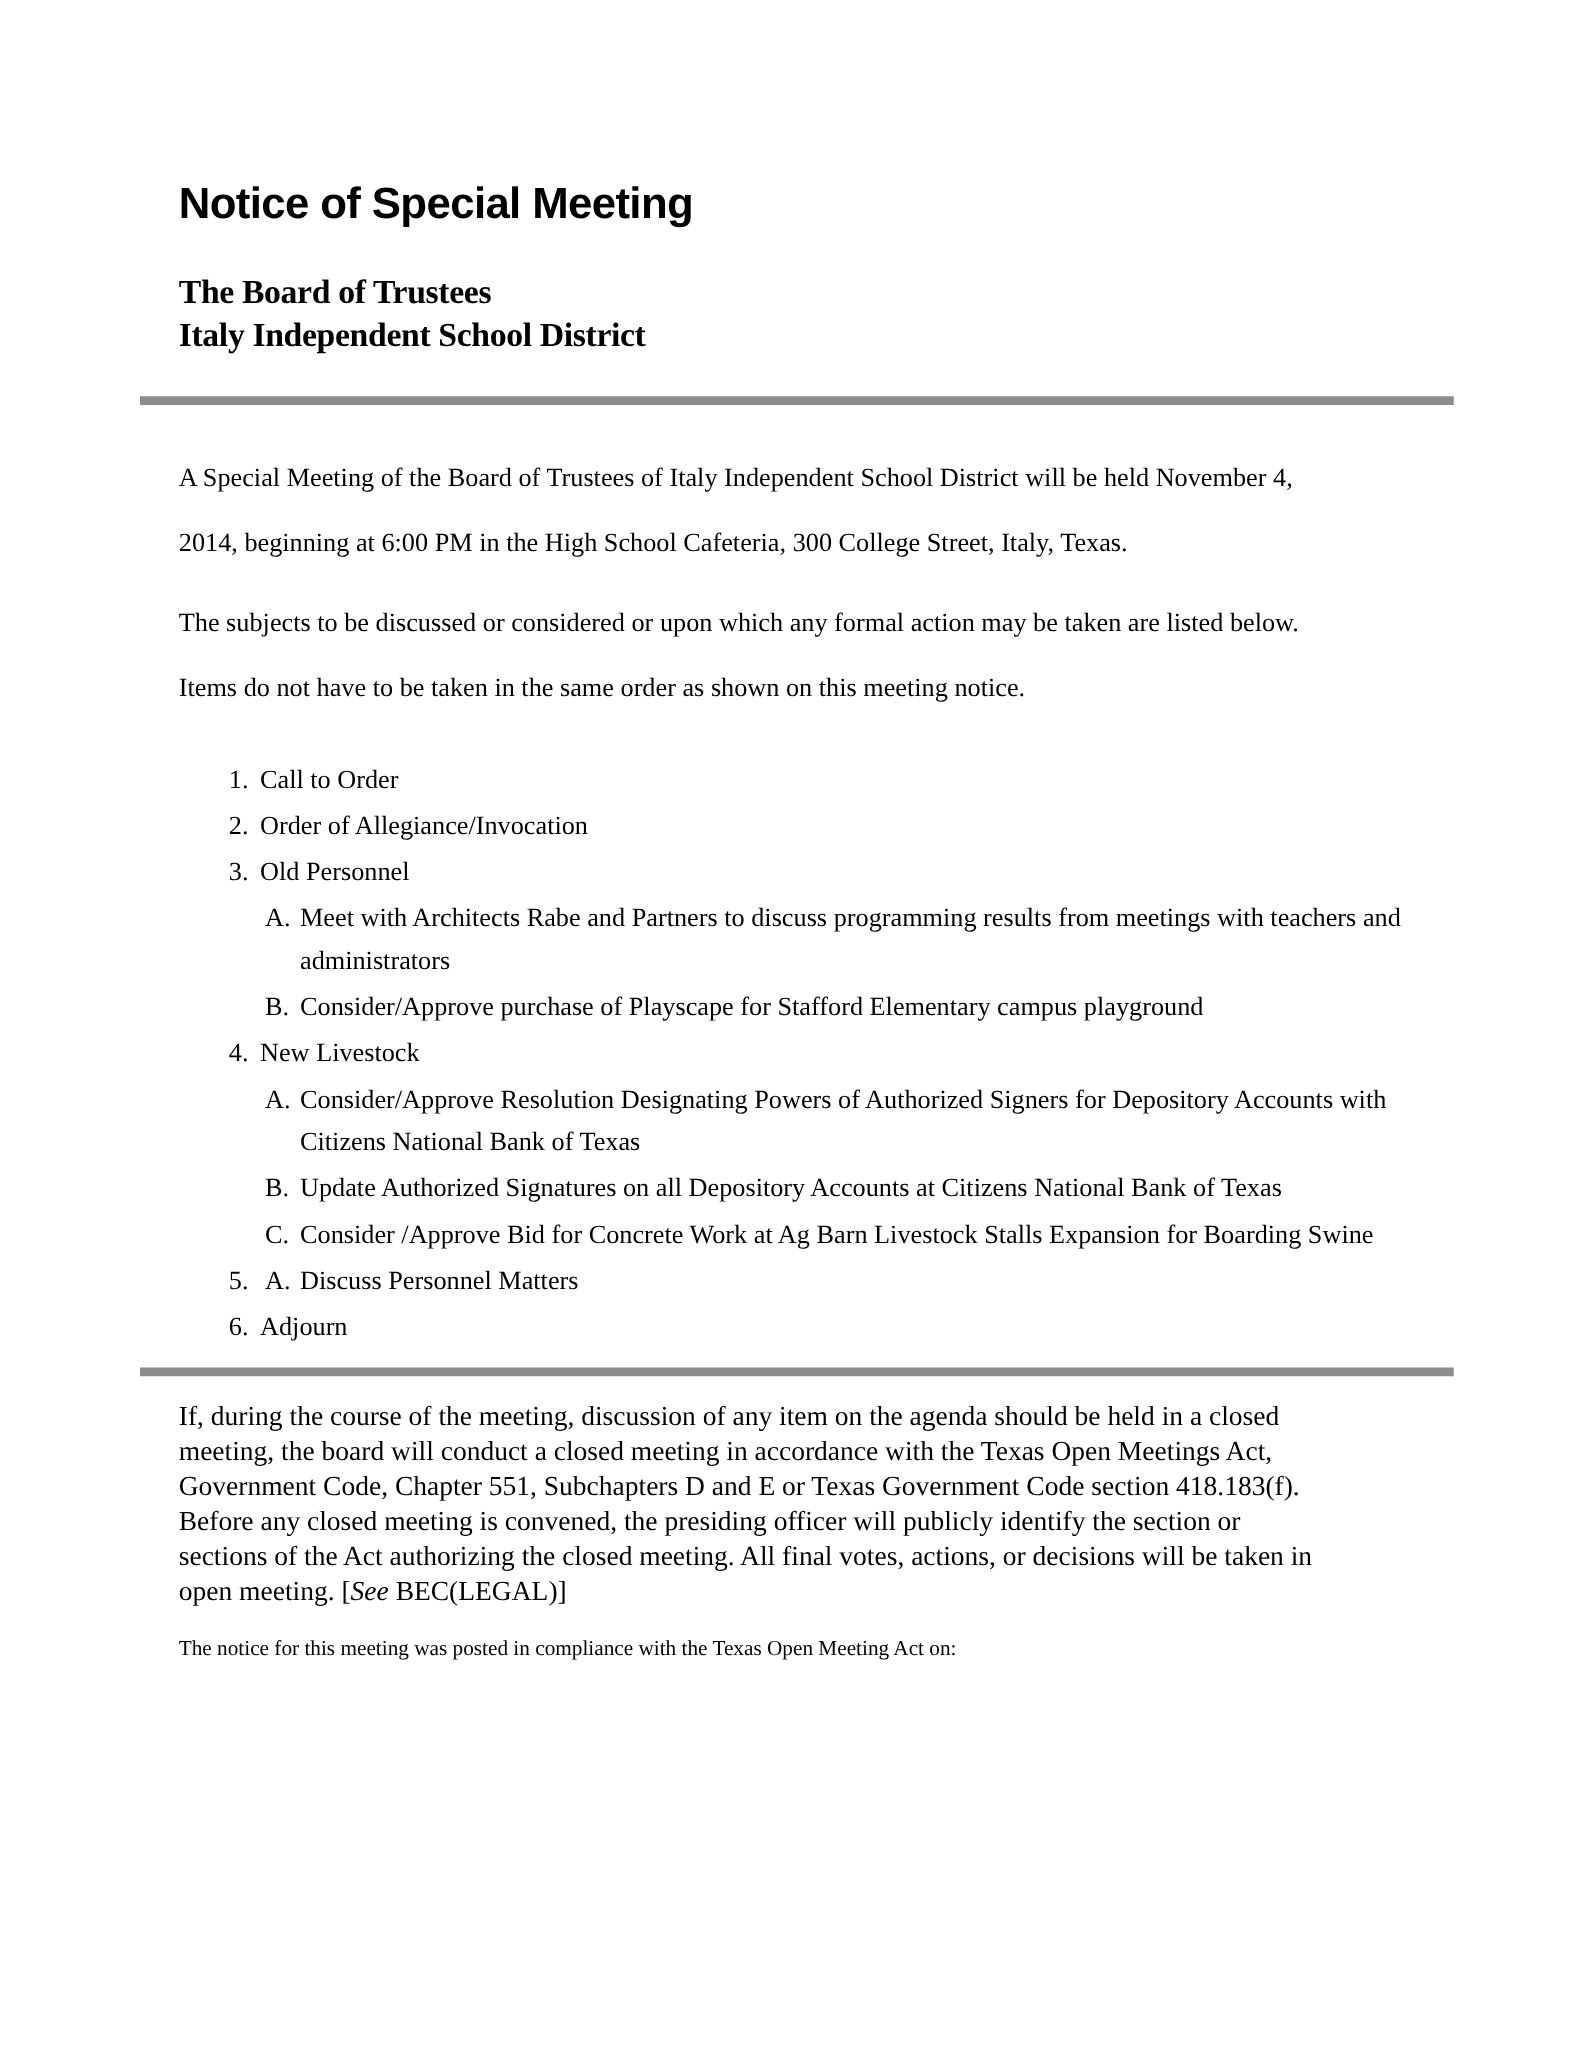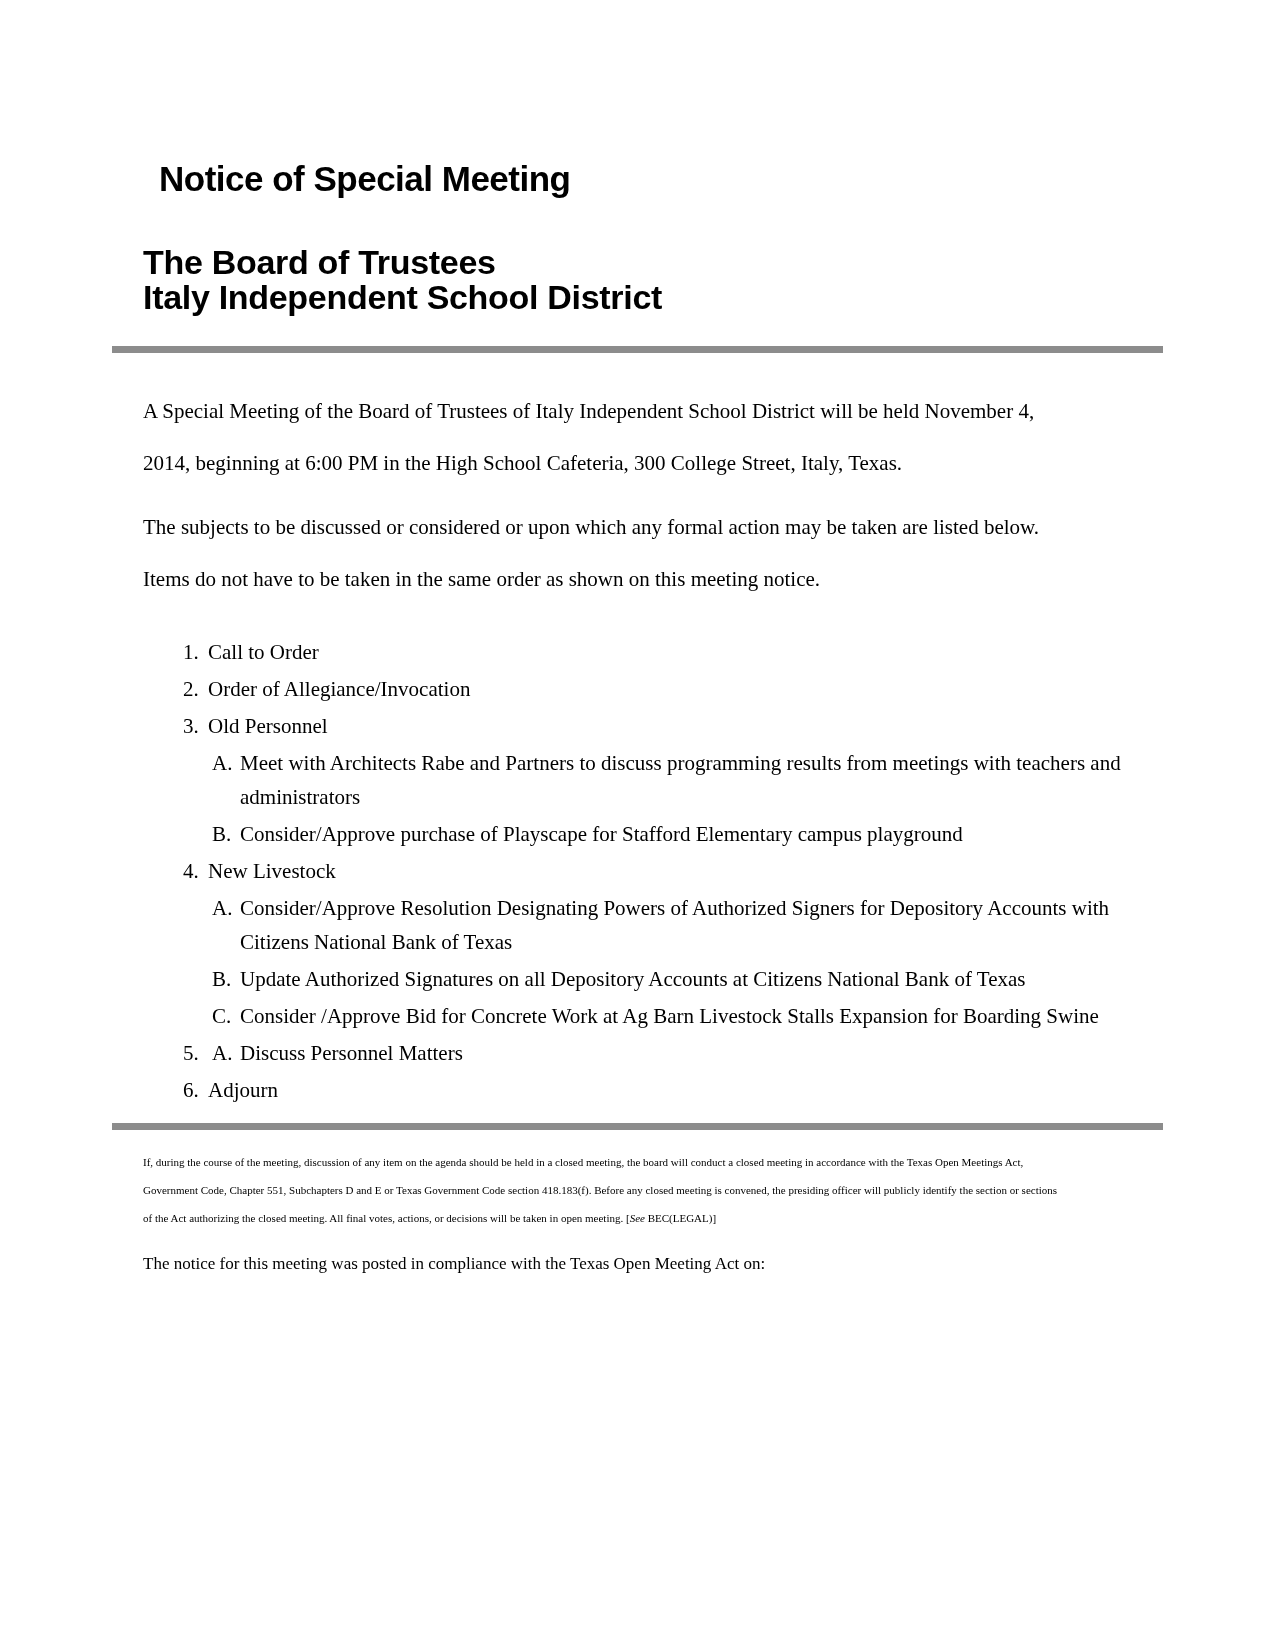--- a/index.html
+++ b/index.html
@@ -12,28 +12,28 @@
     box-sizing: border-box;
     padding: 143px 0 0 143px;
     font-family: "Liberation Serif", serif;
     overflow: hidden;
   }
   .doc-title {
     font-family: "Liberation Sans", sans-serif;
     font-weight: bold;
     font-size: 35px;
     line-height: 40px;
-    margin: 16px;
+    margin: 0;
     letter-spacing: -0.5px;
   }
   .org-block {
-    margin-top: 46px;
-    font-family: Liberation Sans, sans-serif;
+    margin-top: 33px;
+    font-family: Liberation Serif, serif;
     font-weight: bold;
-    font-size: 34px;
+    font-size: 27px;
     line-height: 35px;
     letter-spacing: -0.3px;
   }
   .rule {
     height: 7px;
     width: 1051px;
     margin-left: -31px;
     background: #8c8c8c;
     border: none;
   }
@@ -53,21 +53,21 @@
     font-size: 21px;
     line-height: 34px;
     margin-bottom: 3px;
   }
   .agenda-item { padding-left: 65px; max-width: 810px; }
   .agenda-item > .marker { position: absolute; left: 40px; top: 0; }
   .agenda-sub { padding-left: 97px; max-width: 897px; }
   .agenda-sub > .marker { position: absolute; left: 69px; top: 0; }
   .fine-print {
     width: 925px;
-    font-size: 11px;
+    font-size: 22px;
     line-height: 28px;
     margin: 18px 0 0 0;
   }
   .fine-print .see-italic { font-style: italic; }
   .posted {
     margin-top: 14px;
     font-size: 17px;
     line-height: 36px;
   }
 </style>

